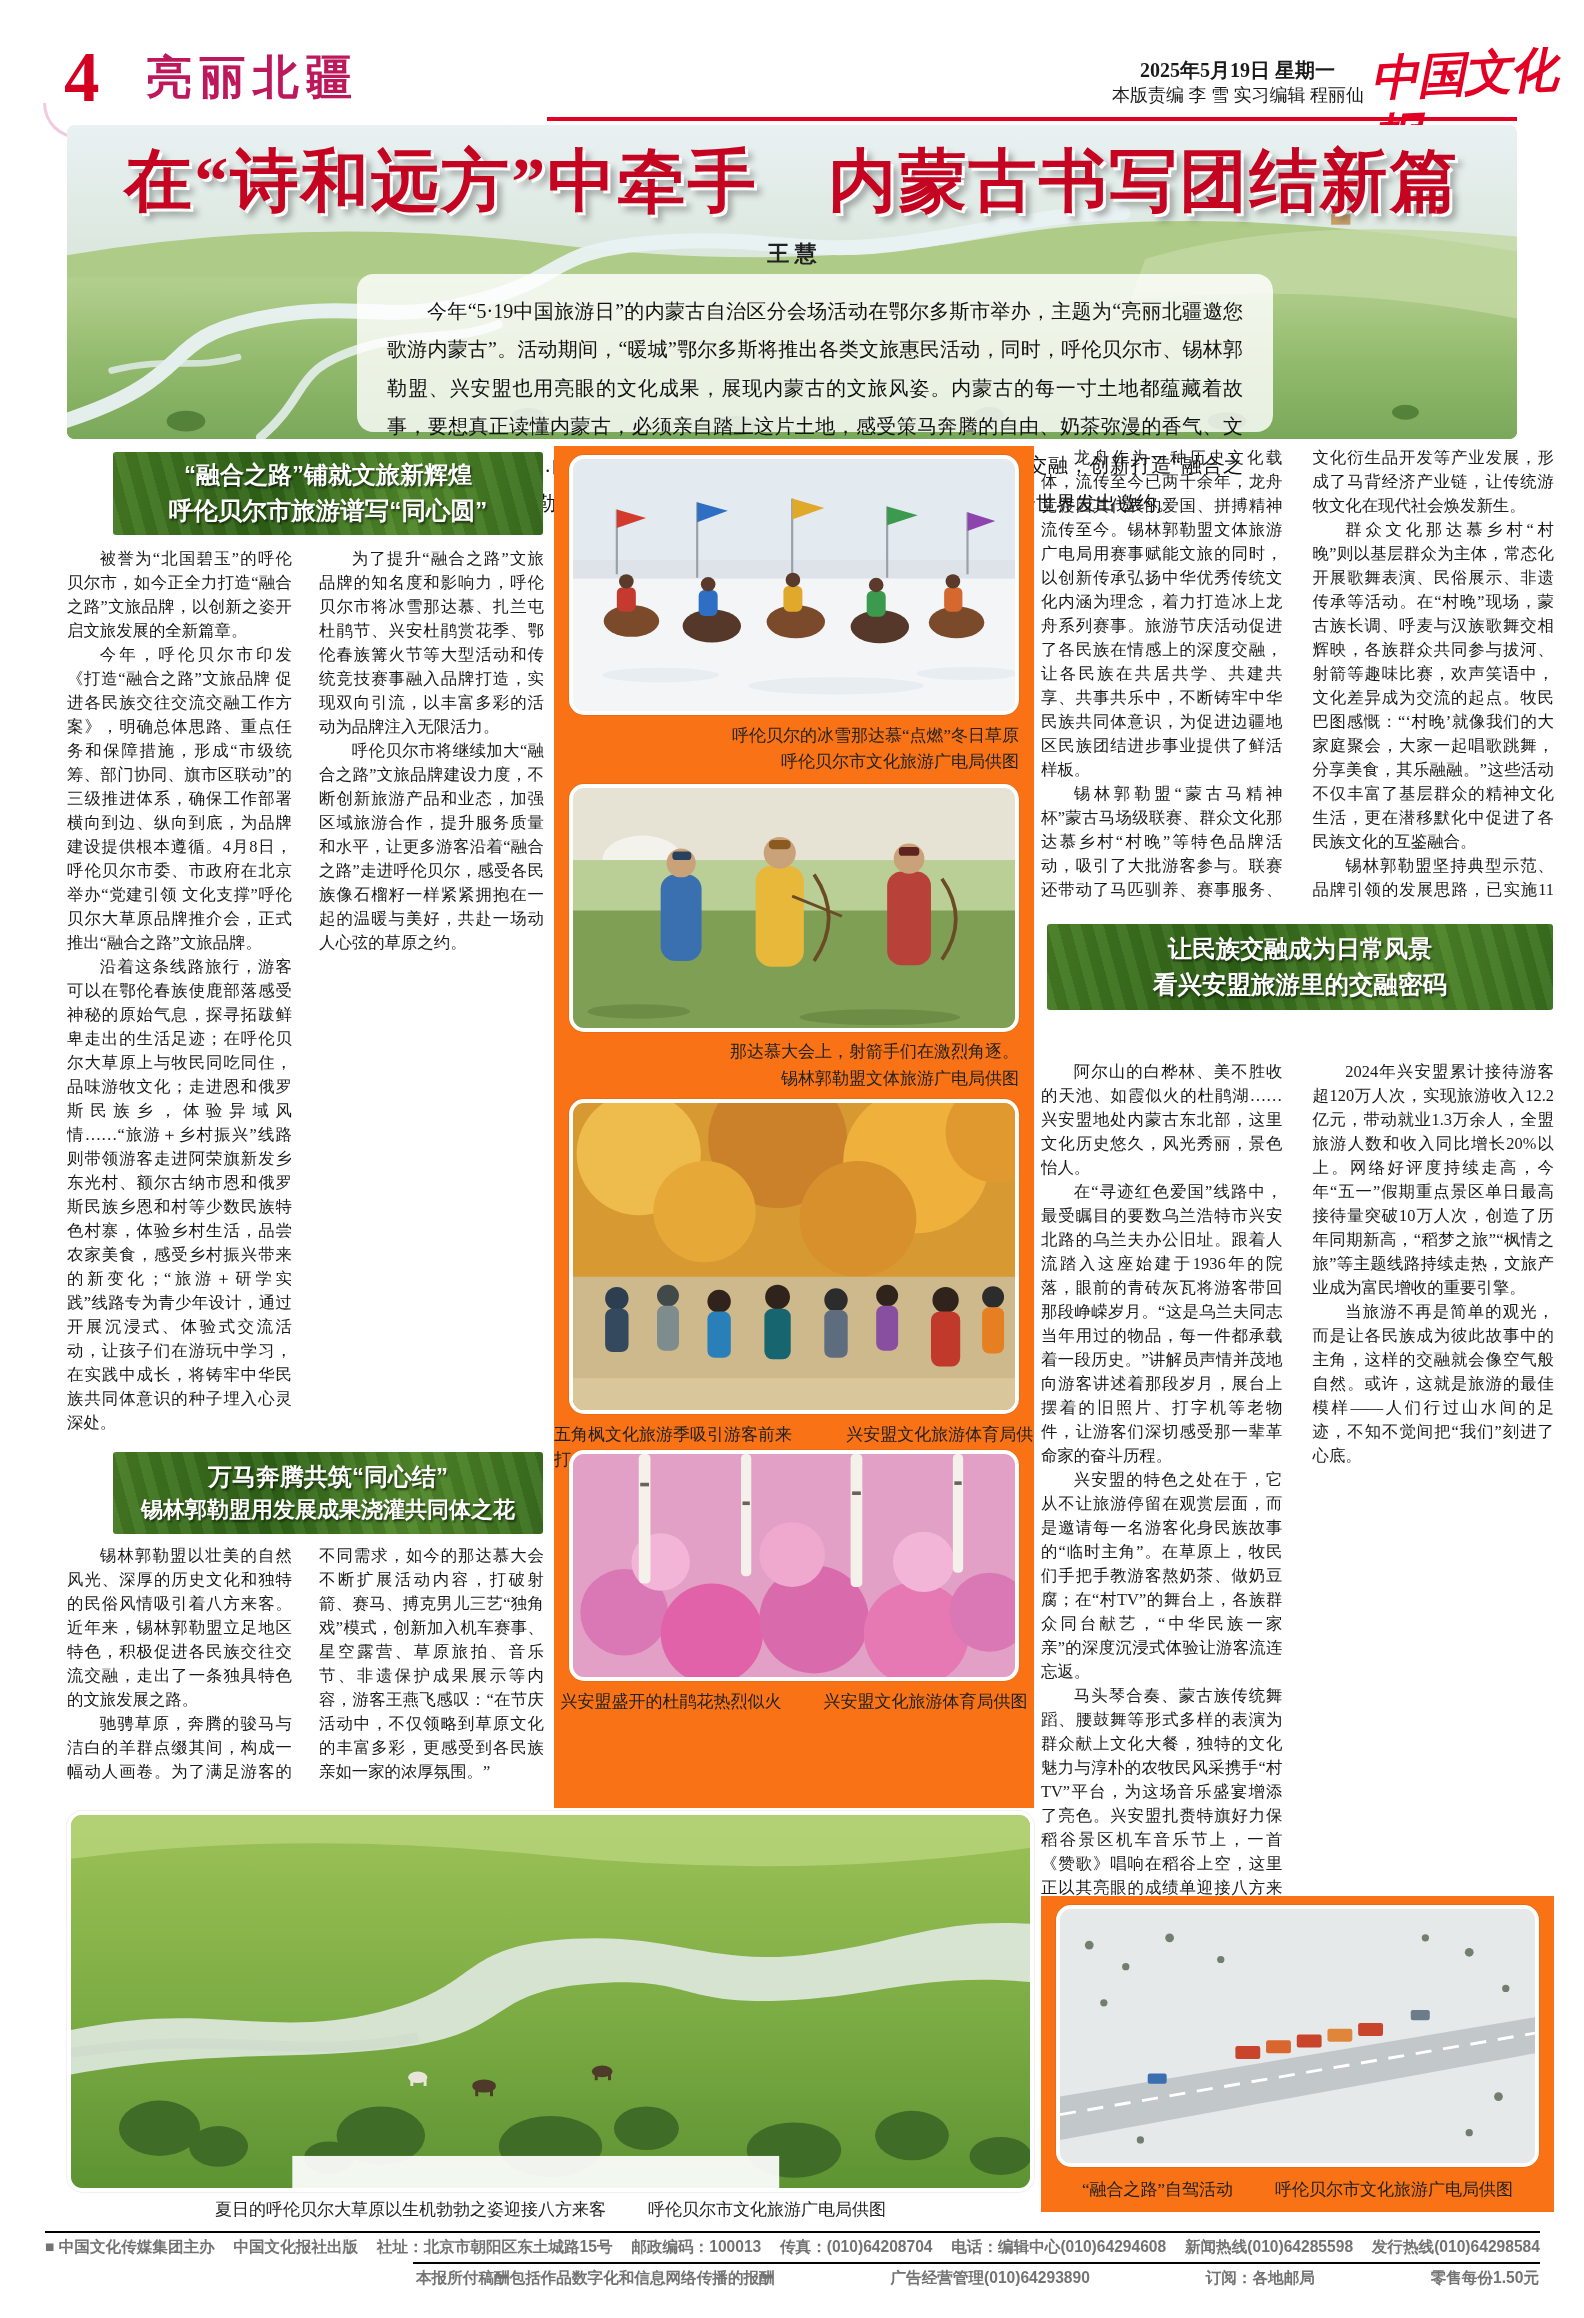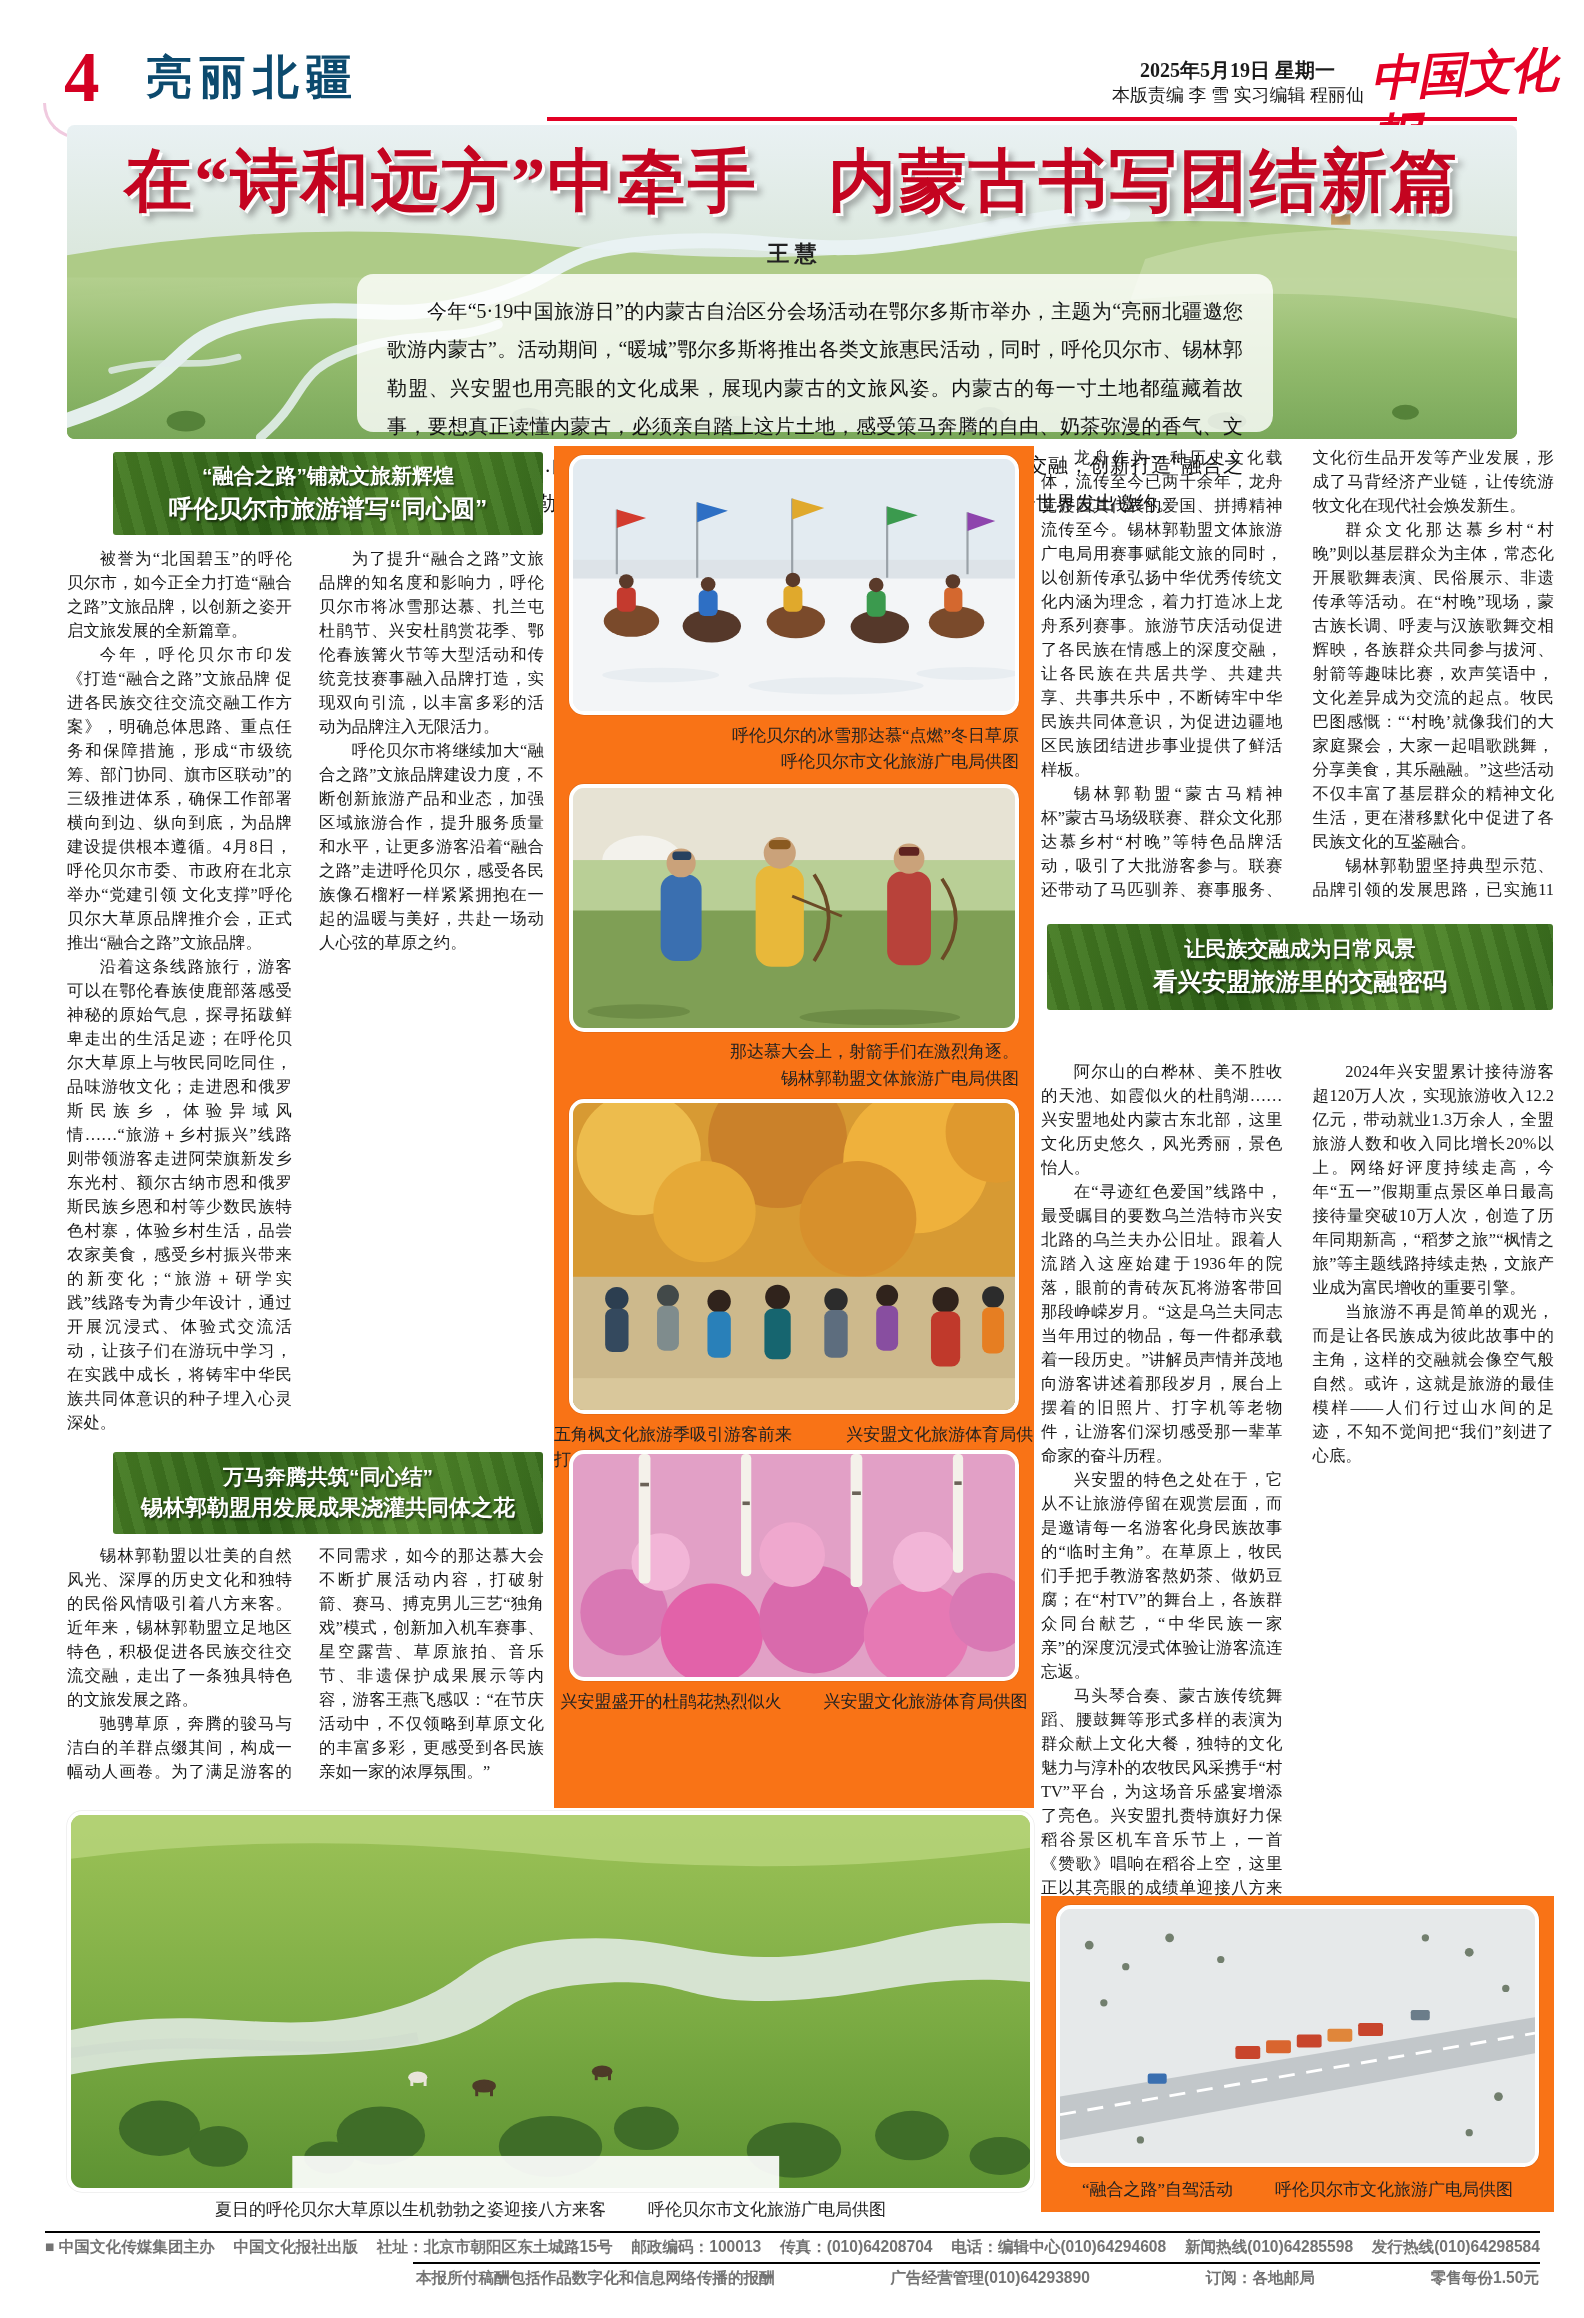--- a/index.html
+++ b/index.html
@@ -2,21 +2,21 @@
 <html style="font-size:12px"><head>
 <meta charset="utf-8">
 <style>
   html,body{margin:0;padding:0;background:#ffffff;}
   .page{position:relative;width:1585px;height:2319px;background:#ffffff;overflow:hidden;
         font-family:"Liberation Serif","DejaVu Serif",serif;color:#1a1a1a;}
   .abs{position:absolute;}
 
   
   .page-num{left:64px;top:42px;font-size:71px;font-weight:900;color:#d40022;line-height:1;}
-  .section-title{left:146px;top:55px;font-size:46px;font-weight:900;color:#0c4a6e;letter-spacing:7.4px;line-height:1;}
+  .section-title{left:146px;top:55px;font-size:46px;font-weight:900;color:#be185d;letter-spacing:7.4px;line-height:1;}
   .pink-curve{left:43px;top:103px;width:52px;height:33px;border-left:3.7px solid #f0cadf;
               border-bottom:3.7px solid #f0cadf;border-bottom-left-radius:37px;}
   .pink-line{left:92px;top:132px;width:454px;height:3px;background:#f0cadf;}
   .red-rule{left:547px;top:117px;width:970px;height:3.7px;background:#e30024;}
   .hdr-date{left:1115px;top:57px;width:245px;text-align:center;font-size:20px;font-weight:bold;}
   .hdr-editors{left:1082px;top:83px;width:312px;text-align:center;font-size:18px;}
   .masthead{left:1372px;top:45px;width:193px;font-size:48px;font-weight:900;color:#e30024;
             transform:rotate(-3deg);letter-spacing:-1.5px;font-style:italic;line-height:1.2;}
 
   
@@ -30,21 +30,21 @@
              background:rgba(255,255,255,.82);border-radius:16.4px;padding:18px 30px;}
   .intro-box p{margin:0;font-size:20px;line-height:1.92;text-indent:2em;text-align:justify;color:#111;font-weight:500;}
 
   
   .subhead{background:
       repeating-linear-gradient(75deg, rgba(255,255,255,.04) 0 10.4px, rgba(0,0,0,.08) 10.4px 22px),
       linear-gradient(100deg,#477d24 0%,#2f6317 38%,#528a2b 68%,#3a6f1e 100%);
       display:flex;flex-direction:column;justify-content:center;align-items:center;
       font-family:"Liberation Sans","DejaVu Sans",sans-serif;color:#fff;font-weight:900;
       text-shadow:1.5px 2.2px 2.2px rgba(0,0,0,.6);border-radius:3px;}
-  .subhead .l1{font-size:21px;line-height:1.45;}
+  .subhead .l1{font-size:24px;line-height:1.45;}
   .subhead .l2{font-size:24.5px;line-height:1.45;}
   .subhead.sm .l2{font-size:22px;}
 
   
   .body-cols{column-gap:27px;column-count:2;column-fill:auto;overflow:hidden;
              font-size:16.4px;line-height:24px;text-align:justify;}
   .body-cols p{margin:0;text-indent:2em;}
   .b1{left:67px;top:547px;width:477px;height:892px;}
   .b2{left:67px;top:1544px;width:477px;height:262px;}
   .b3{left:1041px;top:446px;width:513px;height:473px;column-gap:30px;}

